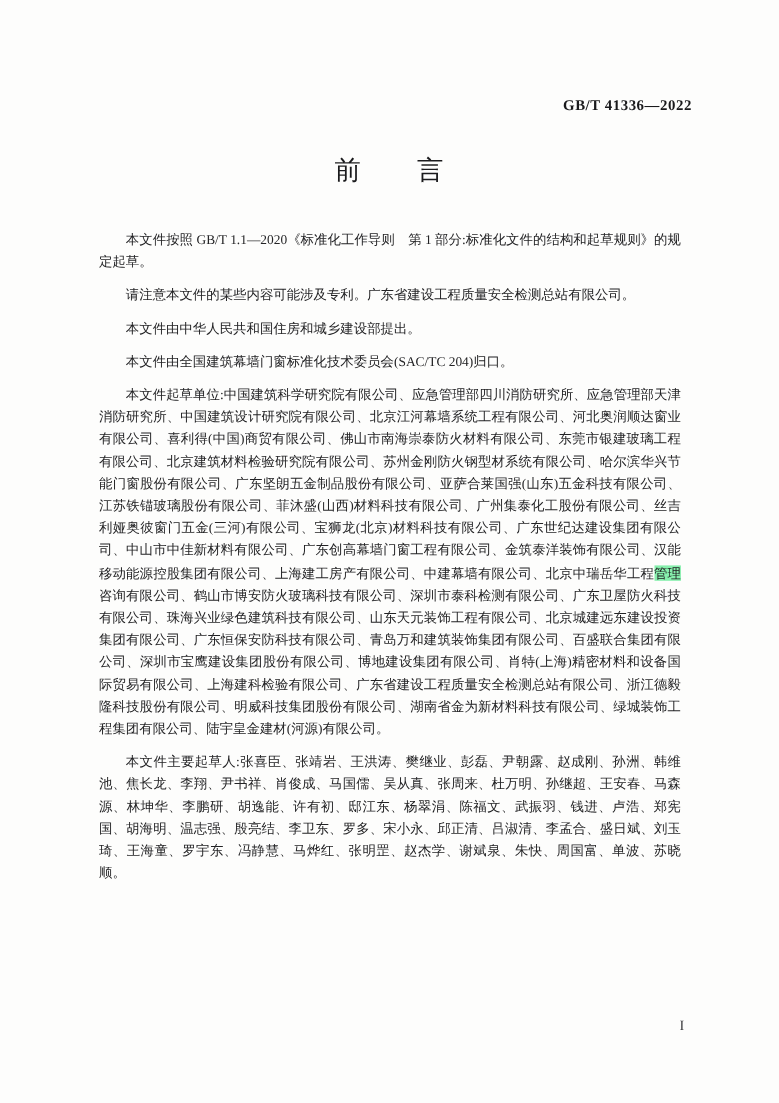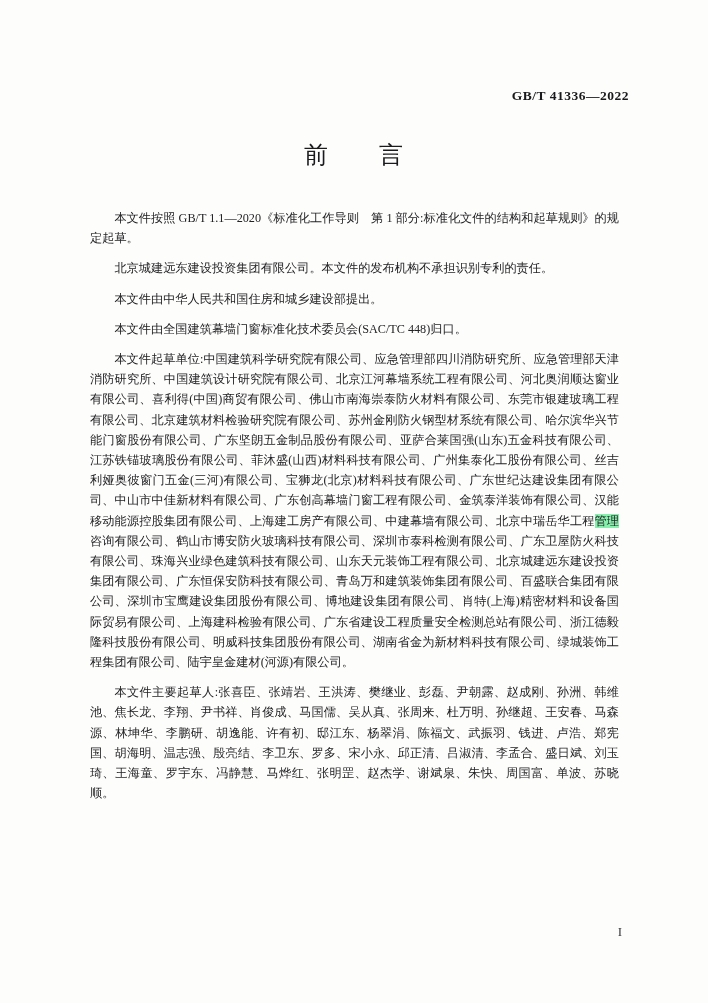--- a/index.html
+++ b/index.html
@@ -73,25 +73,25 @@
 <div class="page">
 
   <div class="doc-code">GB/T 41336—2022</div>
 
   <div class="doc-title">前　　言</div>
 
   <div class="body-text">
 
     <p>本文件按照 GB/T 1.1—2020《标准化工作导则　第 1 部分:标准化文件的结构和起草规则》的规定起草。</p>
 
-    <p>北京城建远东建设投资集团有限公司。本文件的发布机构不承担识别专利的责任。</p>
+    <p>请注意本文件的某些内容可能涉及专利。广东省建设工程质量安全检测总站有限公司。</p>
 
     <p>本文件由中华人民共和国住房和城乡建设部提出。</p>
 
-    <p>本文件由全国建筑幕墙门窗标准化技术委员会(SAC/TC 448)归口。</p>
+    <p>本文件由全国建筑幕墙门窗标准化技术委员会(SAC/TC 204)归口。</p>
 
     <p><span>本文件起草单位:中国建筑科学研究院有限公司、应急管理部四川消防研究所、应急管理部天津消防研究所、中国建筑设计研究院有限公司、北京江河幕墙系统工程有限公司、河北奥润顺达窗业有限公司、喜利得(中国)商贸有限公司、佛山市南海崇泰防火材料有限公司、东莞市银建玻璃工程有限公司、北京建筑材料检验研究院有限公司、苏州金刚防火钢型材系统有限公司、哈尔滨华兴节能门窗股份有限公司、广东坚朗五金制品股份有限公司、亚萨合莱国强(山东)五金科技有限公司、江苏铁锚玻璃股份有限公司、菲沐盛(山西)材料科技有限公司、广州集泰化工股份有限公司、丝吉利娅奥彼窗门五金(三河)有限公司、宝狮龙(北京)材料科技有限公司、广东世纪达建设集团有限公司、中山市中佳新材料有限公司、广东创高幕墙门窗工程有限公司、金筑泰洋装饰有限公司、汉能移动能源控股集团有限公司、上海建工房产有限公司、中建幕墙有限公司、北京中瑞岳华工程</span><span class="hl">管理</span><span>咨询有限公司、鹤山市博安防火玻璃科技有限公司、深圳市泰科检测有限公司、广东卫屋防火科技有限公司、珠海兴业绿色建筑科技有限公司、山东天元装饰工程有限公司、北京城建远东建设投资集团有限公司、广东恒保安防科技有限公司、青岛万和建筑装饰集团有限公司、百盛联合集团有限公司、深圳市宝鹰建设集团股份有限公司、博地建设集团有限公司、肖特(上海)精密材料和设备国际贸易有限公司、上海建科检验有限公司、广东省建设工程质量安全检测总站有限公司、浙江德毅隆科技股份有限公司、明威科技集团股份有限公司、湖南省金为新材料科技有限公司、绿城装饰工程集团有限公司、陆宇皇金建材(河源)有限公司。</span></p>
 
     <p>本文件主要起草人:张喜臣、张靖岩、王洪涛、樊继业、彭磊、尹朝露、赵成刚、孙洲、韩维池、焦长龙、李翔、尹书祥、肖俊成、马国儒、吴从真、张周来、杜万明、孙继超、王安春、马森源、林坤华、李鹏研、胡逸能、许有初、邸江东、杨翠涓、陈福文、武振羽、钱进、卢浩、郑宪国、胡海明、温志强、殷亮结、李卫东、罗多、宋小永、邱正清、吕淑清、李孟合、盛日斌、刘玉琦、王海童、罗宇东、冯静慧、马烨红、张明罡、赵杰学、谢斌泉、朱快、周国富、单波、苏晓顺。</p>
 
   </div>
 
   <div class="page-number">I</div>
 
 </div>

